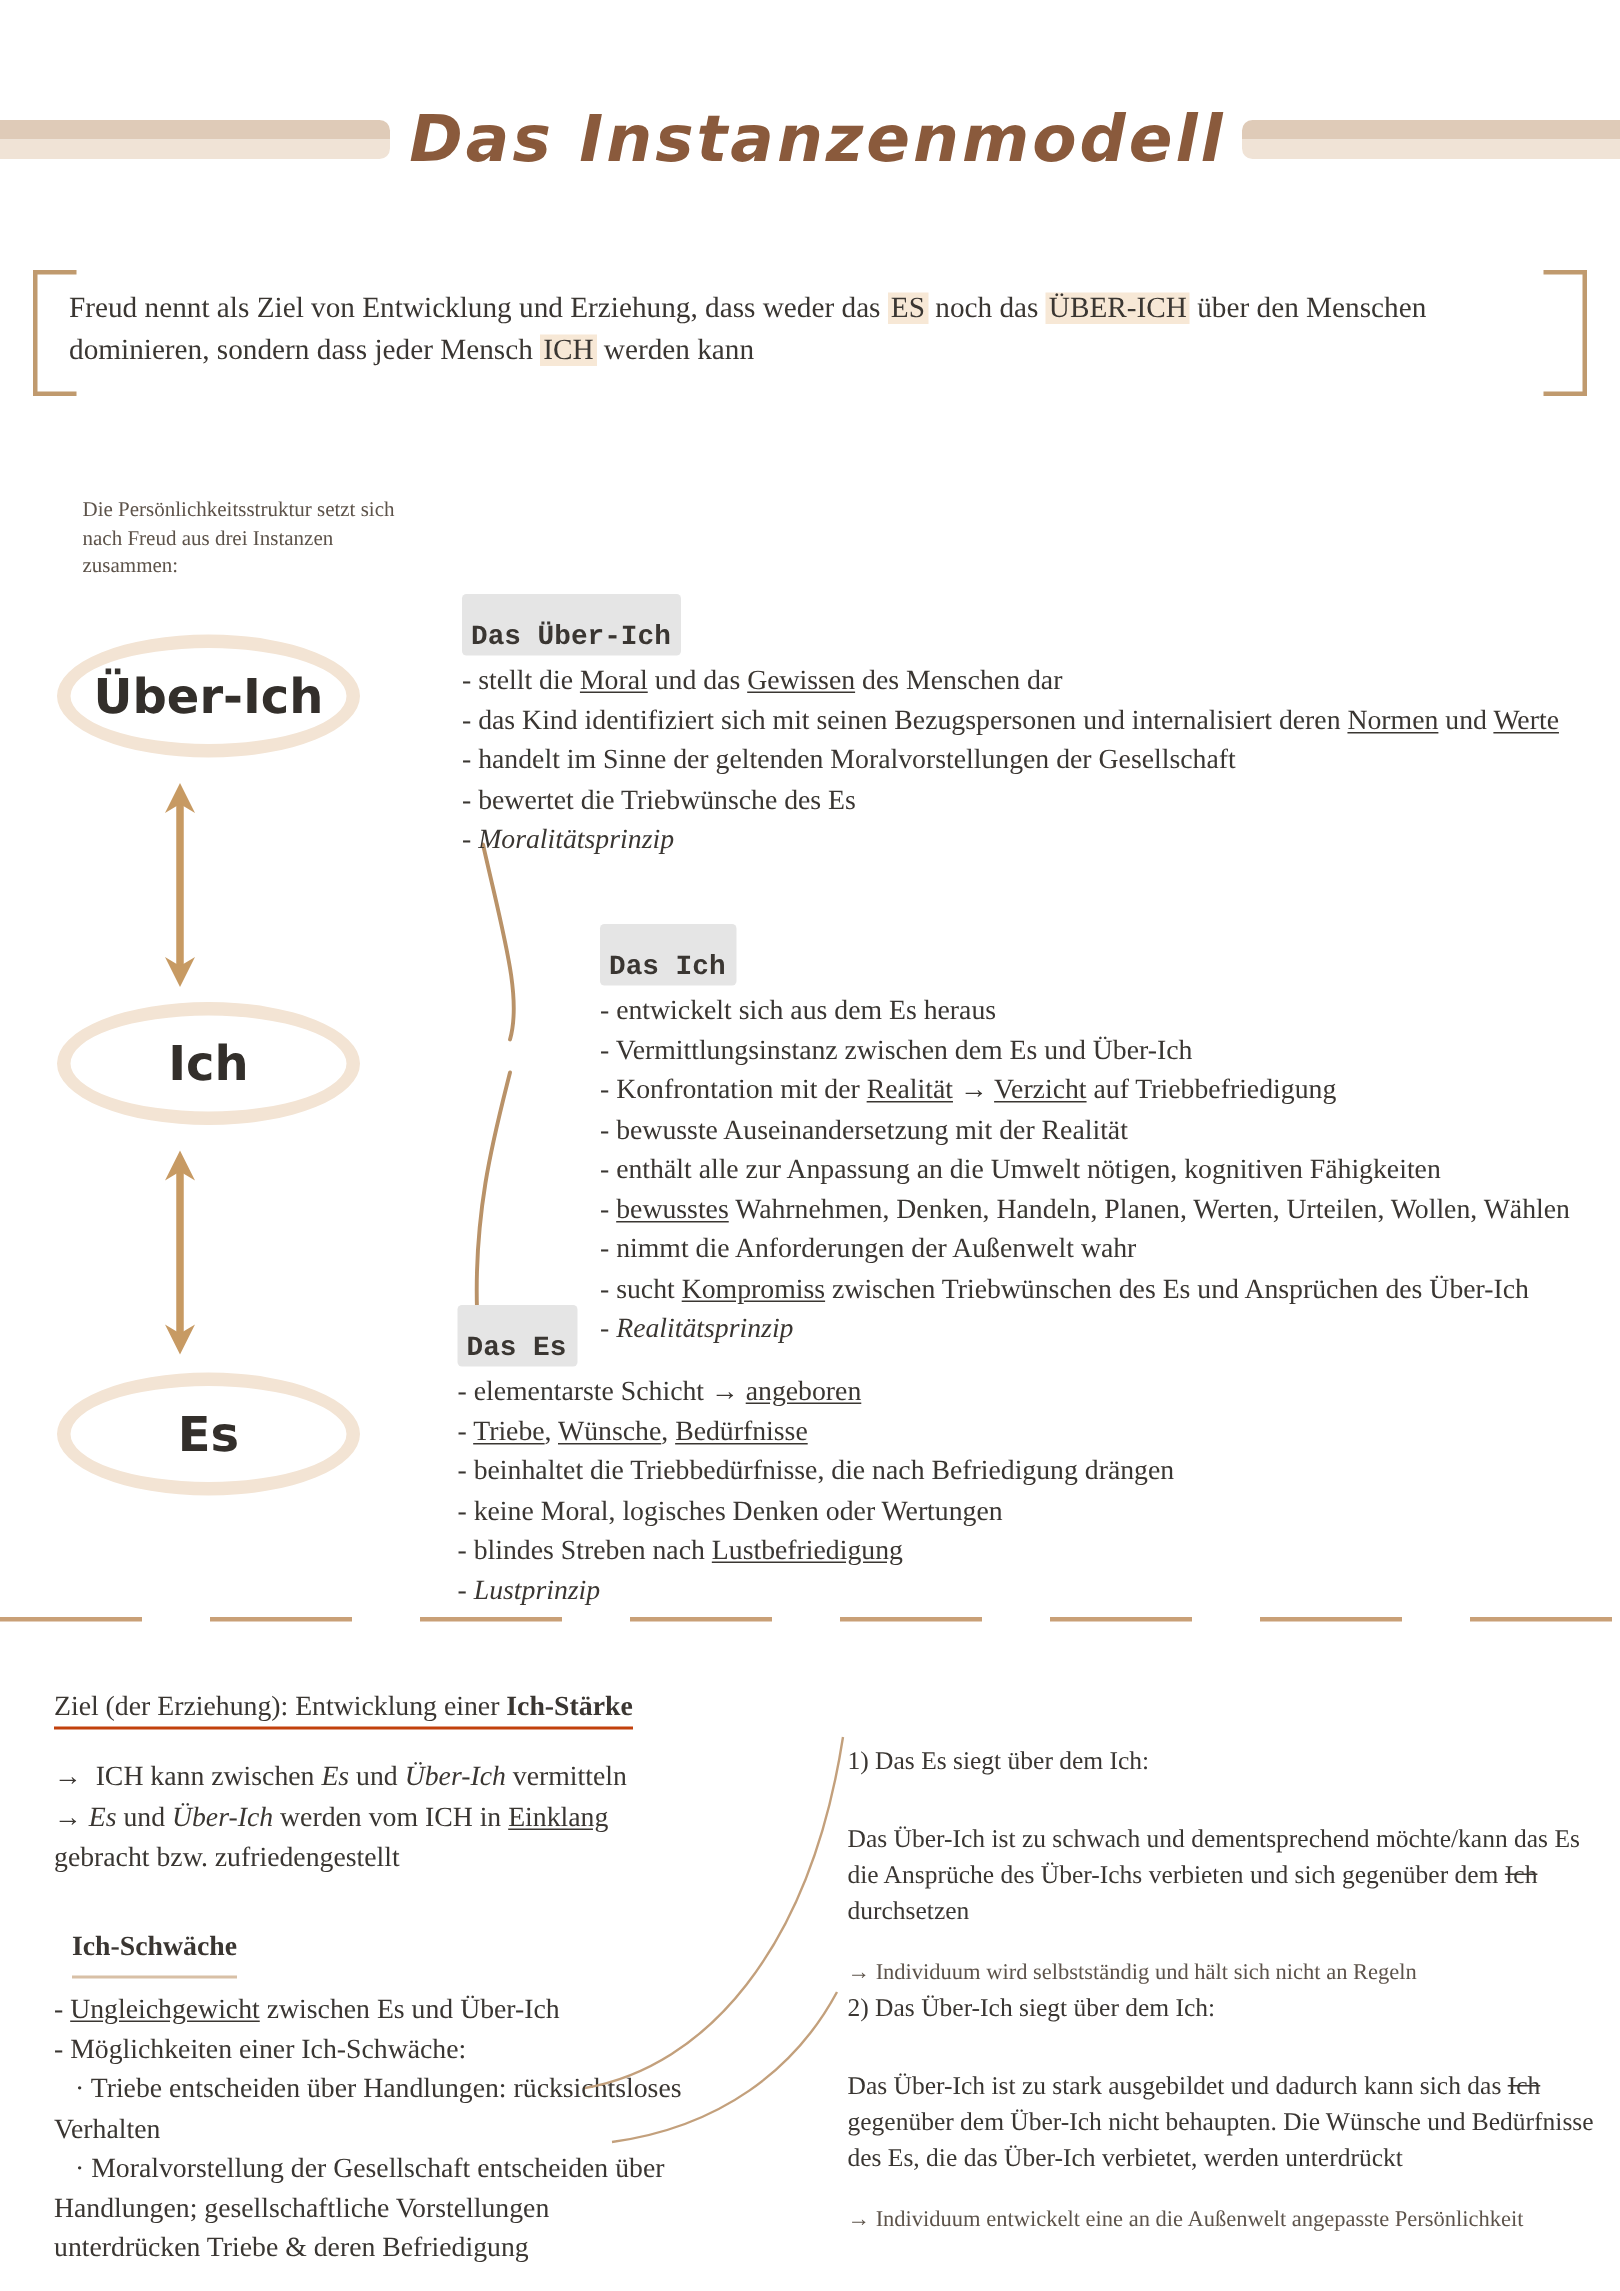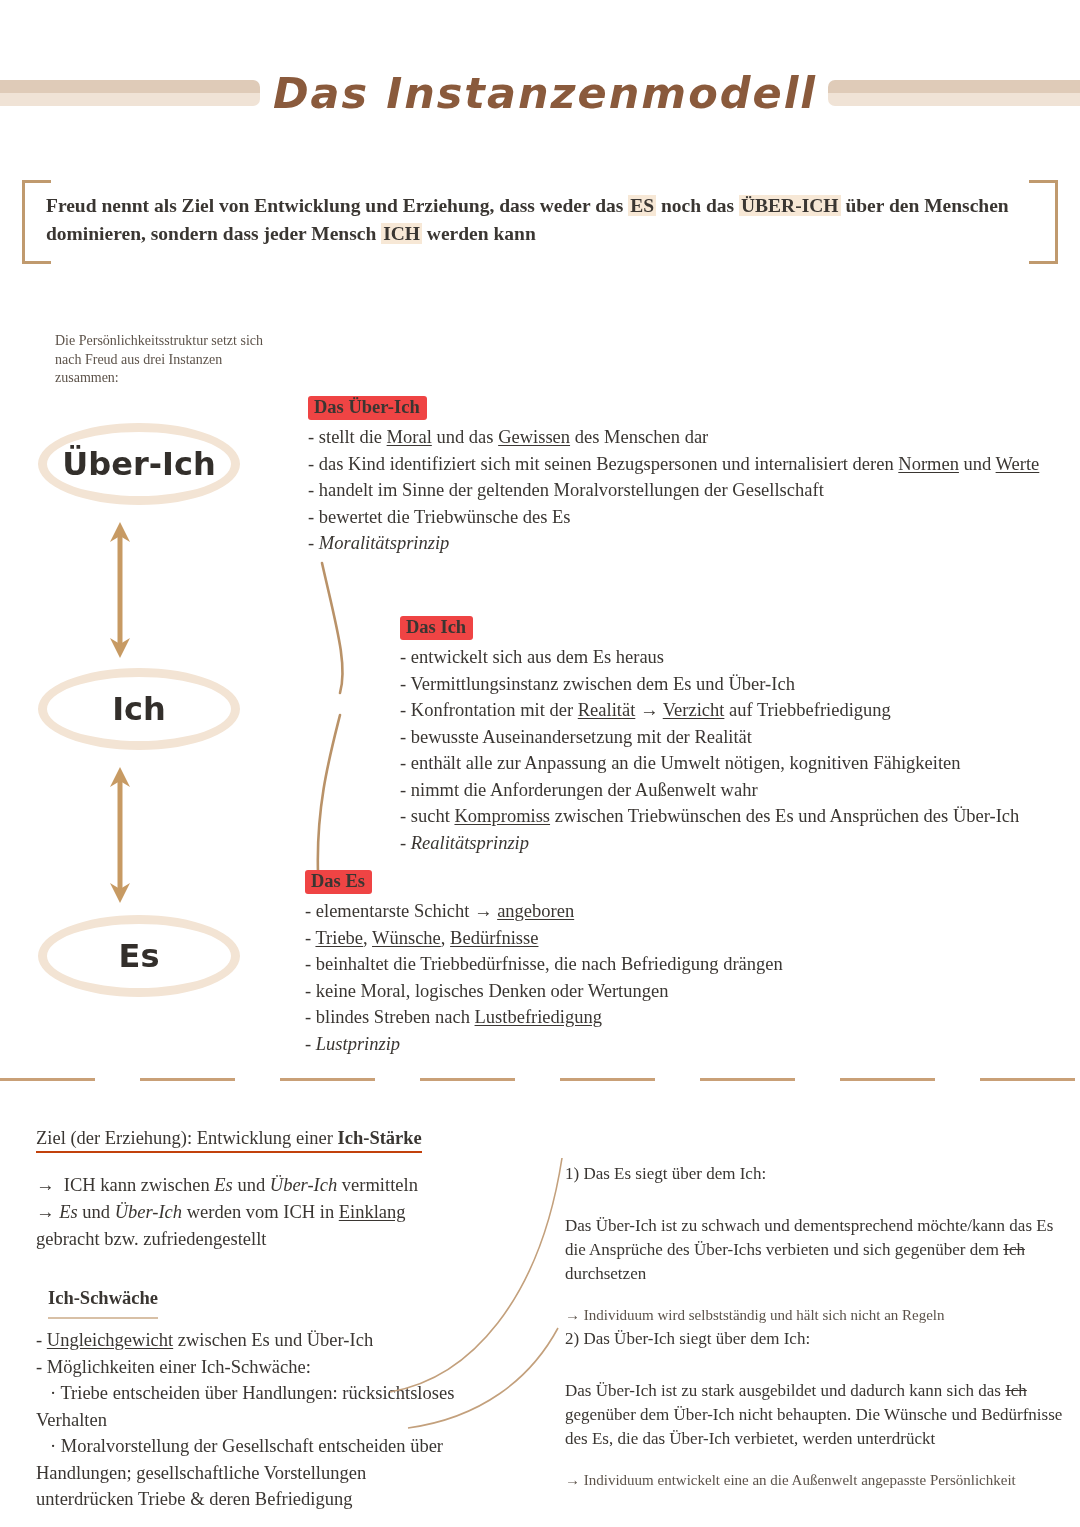--- a/index.html
+++ b/index.html
@@ -66,21 +66,20 @@
     line-height: 62px;
   }
 
   
   #intro-box {
     position: absolute;
     top: 180px;
     left: 22px;
     width: 1036px;
     height: 78px;
-    font-weight: bold;
   }
   .bracket {
     position: absolute;
     top: 0;
     width: 26px;
     height: 78px;
     border-top: 3px solid #c09a6e;
     border-bottom: 3px solid #c09a6e;
   }
   #bracket-left  { left: 0;   border-left: 3px solid #c09a6e; }
@@ -138,26 +137,27 @@
   #brace-svg {
     position: absolute;
     top: 555px;
     left: 290px;
   }
 
   
   .block { position: absolute; }
   .block-head {
     display: inline-block;
-    background: #ef4444;
+    background: #e5e5e5;
     font-size: 18.5px;
     font-weight: 700;
-    padding: 1px 7px 2px 6px;
+    padding: 18px 7px 2px 6px;
     border-radius: 3px;
     margin-bottom: 4px;
+    font-family: Liberation Mono, monospace;
   }
   .block ul {
     list-style: none;
     margin: 0;
     padding: 0;
   }
   .block li {
     font-size: 18.5px;
     line-height: 26.5px;
     white-space: nowrap;
@@ -311,20 +311,21 @@
 </div>
 
 <div class="block" id="block-ich">
   <div class="block-head">Das Ich</div>
   <ul>
     <li>- entwickelt sich aus dem Es heraus</li>
     <li>- Vermittlungsinstanz zwischen dem Es und Über-Ich</li>
     <li>- Konfrontation mit der <span class="u">Realität</span> → <span class="u">Verzicht</span> auf Triebbefriedigung</li>
     <li>- bewusste Auseinandersetzung mit der Realität</li>
     <li>- enthält alle zur Anpassung an die Umwelt nötigen, kognitiven Fähigkeiten</li>
+    <li>- <span class="u">bewusstes</span> Wahrnehmen, Denken, Handeln, Planen, Werten, Urteilen, Wollen, Wählen</li>
     <li>- nimmt die Anforderungen der Außenwelt wahr</li>
     <li>- sucht <span class="u">Kompromiss</span> zwischen Triebwünschen des Es und Ansprüchen des Über-Ich</li>
     <li>- <span class="it">Realitätsprinzip</span></li>
   </ul>
 </div>
 
 <div class="block" id="block-es">
   <div class="block-head">Das Es</div>
   <ul>
     <li>- elementarste Schicht → <span class="u">angeboren</span></li>

